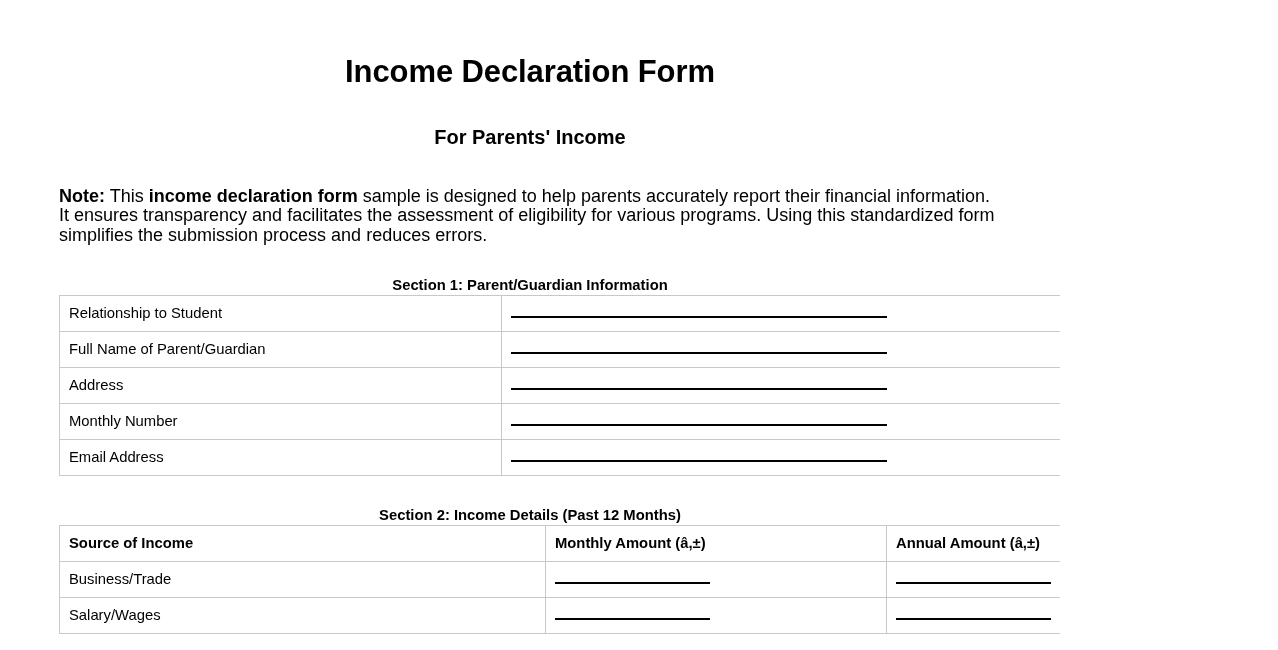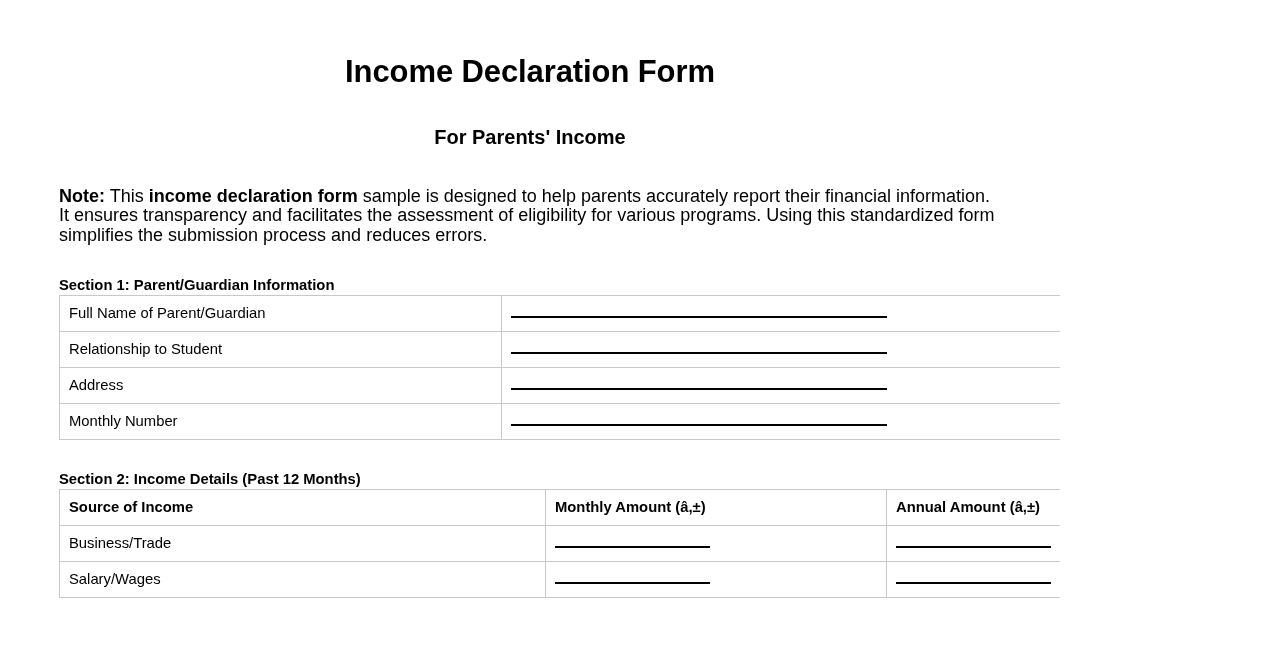--- a/index.html
+++ b/index.html
@@ -53,20 +53,21 @@
     max-width: 1135px;
   }
   .note b { font-weight: bold; }
 
   
   .section-heading {
     margin: 0;
     font-size: 14.8px;
     font-weight: bold;
     line-height: 1.2;
+    text-align: center;
   }
   .sec1-heading { padding-top: 32px; }
   .sec2-heading { padding-top: 31px; }
 
   
   table.form-table {
     border-collapse: collapse;
     table-layout: fixed;
     width: 1159px;
     margin: 0;
@@ -127,39 +128,45 @@
 
   <h3 class="section-heading sec1-heading">Section 1: Parent/Guardian Information</h3>
 
   <table class="form-table sec1-table">
     <colgroup>
         <col class="c1">
         <col class="c2">
       </colgroup>
     <tbody>
       <tr>
+        <td class="label-cell">Relationship to Student</td>
+        <td class="value-cell">
+          <span class="blank blank-long"></span>
+        </td>
+      </tr>
+      <tr>
         <td class="label-cell">Full Name of Parent/Guardian</td>
         <td class="value-cell">
           <span class="blank blank-long"></span>
         </td>
       </tr>
       <tr>
-        <td class="label-cell">Relationship to Student</td>
-        <td class="value-cell">
-          <span class="blank blank-long"></span>
-        </td>
-      </tr>
-      <tr>
         <td class="label-cell">Address</td>
         <td class="value-cell">
           <span class="blank blank-long"></span>
         </td>
       </tr>
       <tr>
         <td class="label-cell">Monthly Number</td>
+        <td class="value-cell">
+          <span class="blank blank-long"></span>
+        </td>
+      </tr>
+      <tr>
+        <td class="label-cell">Email Address</td>
         <td class="value-cell">
           <span class="blank blank-long"></span>
         </td>
       </tr>
     </tbody>
   </table>
 
   <h3 class="section-heading sec2-heading">Section 2: Income Details (Past 12 Months)</h3>
 
   <table class="form-table sec2-table">

